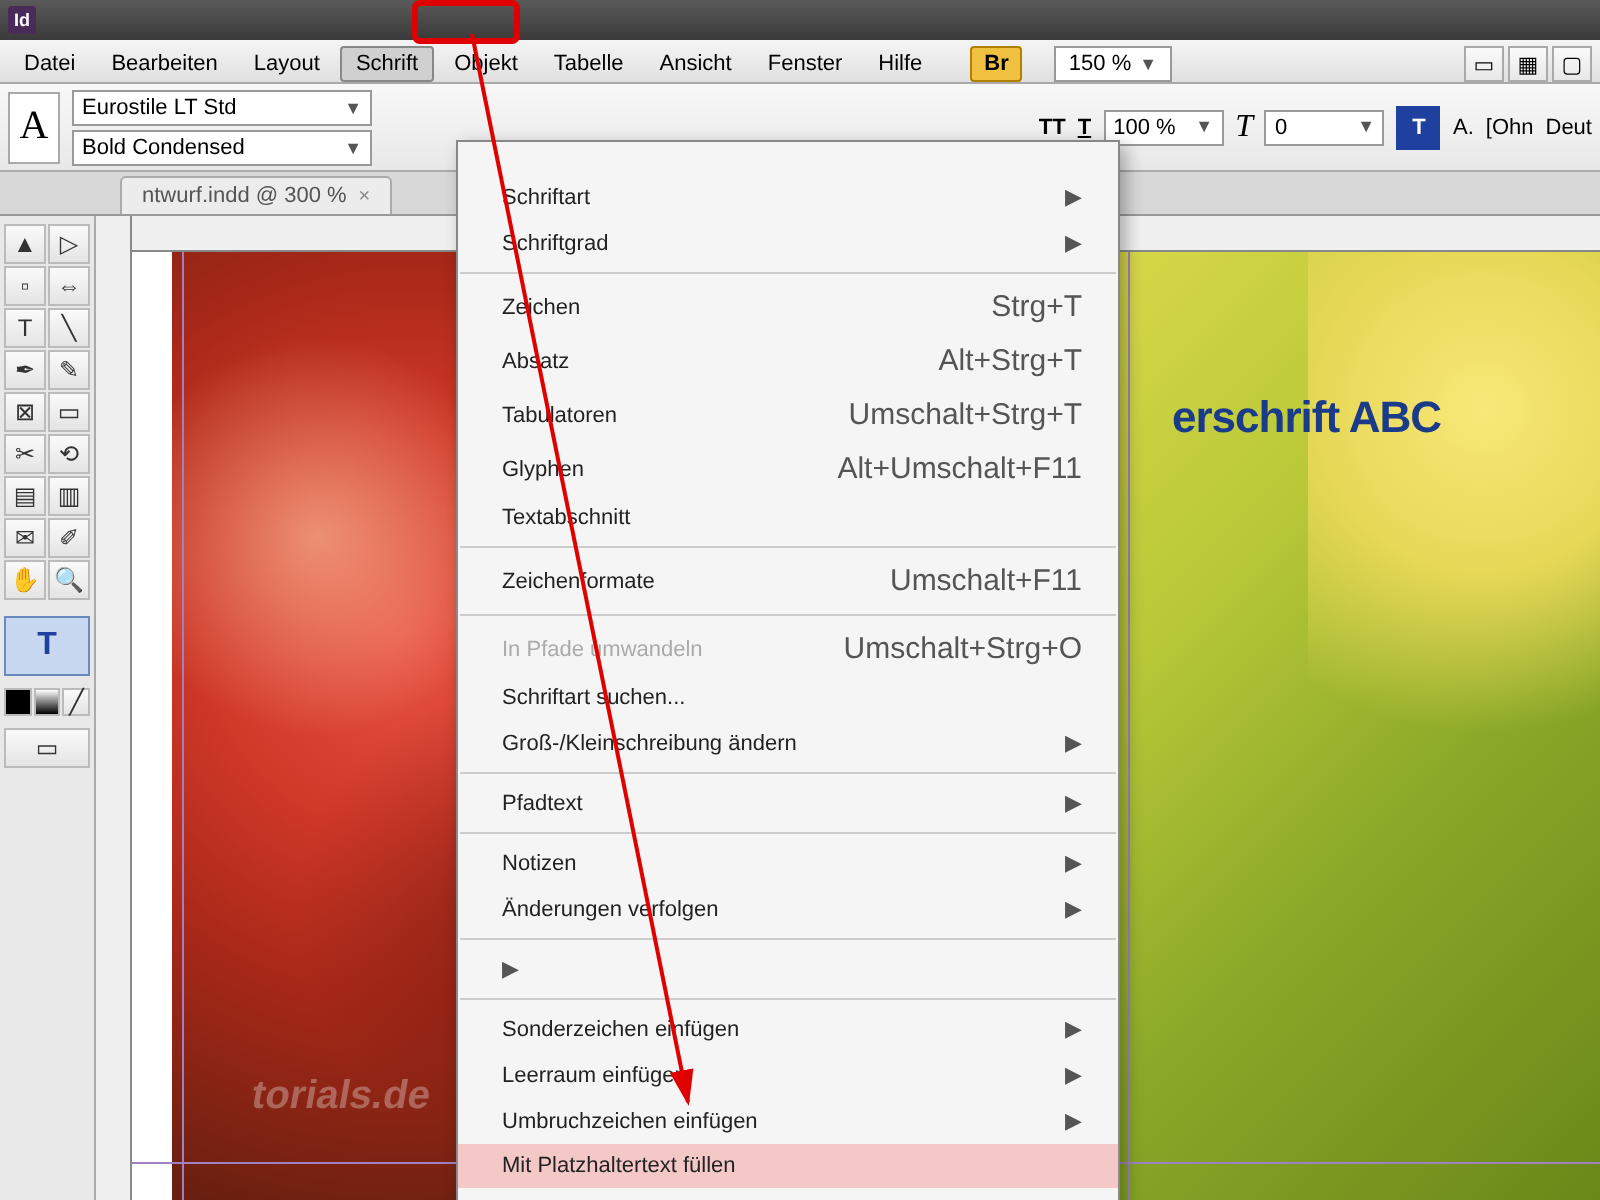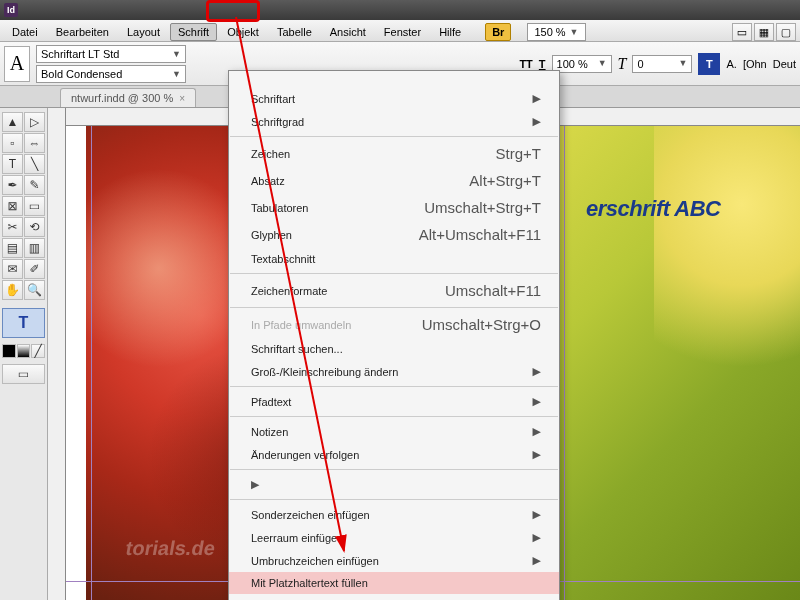--- a/index.html
+++ b/index.html
@@ -38,21 +38,21 @@
 .canvas-area { flex: 1; position: relative; background: #a8a8a8; overflow: hidden; }
 .ruler-h { position: absolute; top: 0; left: 18px; right: 0; height: 18px; background: #f0f0f0; border-bottom: 1px solid #888; }
 .ruler-v { position: absolute; top: 0; left: 0; bottom: 0; width: 18px; background: #f0f0f0; border-right: 1px solid #888; }
 .ruler-corner { position: absolute; top: 0; left: 0; width: 18px; height: 18px; background: #f0f0f0; border-right: 1px solid #888; border-bottom: 1px solid #888; }
 
 .canvas { position: absolute; top: 18px; left: 18px; right: 0; bottom: 0; background: #fff; }
 .photo-left { position: absolute; top: 0; left: 20px; width: 290px; height: 100%; background: radial-gradient(circle at 40% 40%, #e85545 0%, #d03828 30%, #a82818 55%, #6a2010 90%); }
 .photo-left::after { content:''; position:absolute; inset:0; background: radial-gradient(circle at 25% 30%, rgba(255,220,180,0.5) 0%, transparent 25%), radial-gradient(circle at 60% 70%, rgba(80,20,10,0.4) 0%, transparent 30%); }
 .photo-right { position: absolute; top: 0; left: 490px; right: 0; height: 100%; background: linear-gradient(135deg, #d8d848 0%, #b8c838 30%, #8aa828 60%, #6a8818 100%); }
 .photo-right::before { content:''; position:absolute; top:0; left:40%; right:0; height:55%; background: radial-gradient(circle at 60% 30%, #f8e878 0%, #e8d858 40%, transparent 80%); }
-.headline { position: absolute; top: 70px; left: 520px; font-family: Arial Black, sans-serif; font-weight: 900; font-style: italic; font-size: 22px; color: #1a3a8a; letter-spacing: -0.5px; }
+.headline { position: absolute; top: 70px; left: 520px; font-family: Arial Black, sans-serif; font-weight: 900; font-size: 22px; color: #1a3a8a; letter-spacing: -0.5px; }
 .guide-v { position: absolute; top: 0; bottom: 0; width: 1px; background: #a080c0; }
 .guide-h { position: absolute; left: 0; right: 0; height: 1px; background: #a080c0; }
 .watermark { position: absolute; bottom: 40px; left: 60px; font-size: 20px; color: rgba(255,255,255,0.3); font-weight: bold; transform: skewX(-10deg); }
 
 .dropdown { position: absolute; top: 30px; left: 228px; width: 332px; background: #f5f5f5; border: 1px solid #888; box-shadow: 3px 3px 8px rgba(0,0,0,0.3); padding: 16px 0; z-index: 100; margin-top: 40px; }
 .dropdown .mi { display: flex; justify-content: space-between; align-items: center; padding: 5px 18px 5px 22px; color: #222; cursor: default; font-size: 12px; }
 .dropdown .mi.disabled { color: #aaa; }
 .dropdown .mi.highlighted { background: #f5c8c8; }
 .dropdown .mi .shortcut { color: #555; font-size: 15px; }
 .dropdown .mi .sub { color: #555; }
@@ -91,21 +91,21 @@
   <span class="spacer"></span>
   <span class="icon-btn">▭</span>
   <span class="icon-btn">▦</span>
   <span class="icon-btn">▢</span>
 </div>
 
 <div class="controlbar">
   <div class="char-icon">A</div>
   <div class="font-stack">
     <div class="font-select">
-        <span>Schriftart LT Std</span>
+        <span>Eurostile LT Std</span>
         <span class="chev">▼</span>
       </div>
     <div class="font-select">
         <span>Bold Condensed</span>
         <span class="chev">▼</span>
       </div>
   </div>
   <div class="right-group">
     <span style="font-weight:bold">TT</span>
     <span style="font-weight:bold;text-decoration:underline">T</span>

